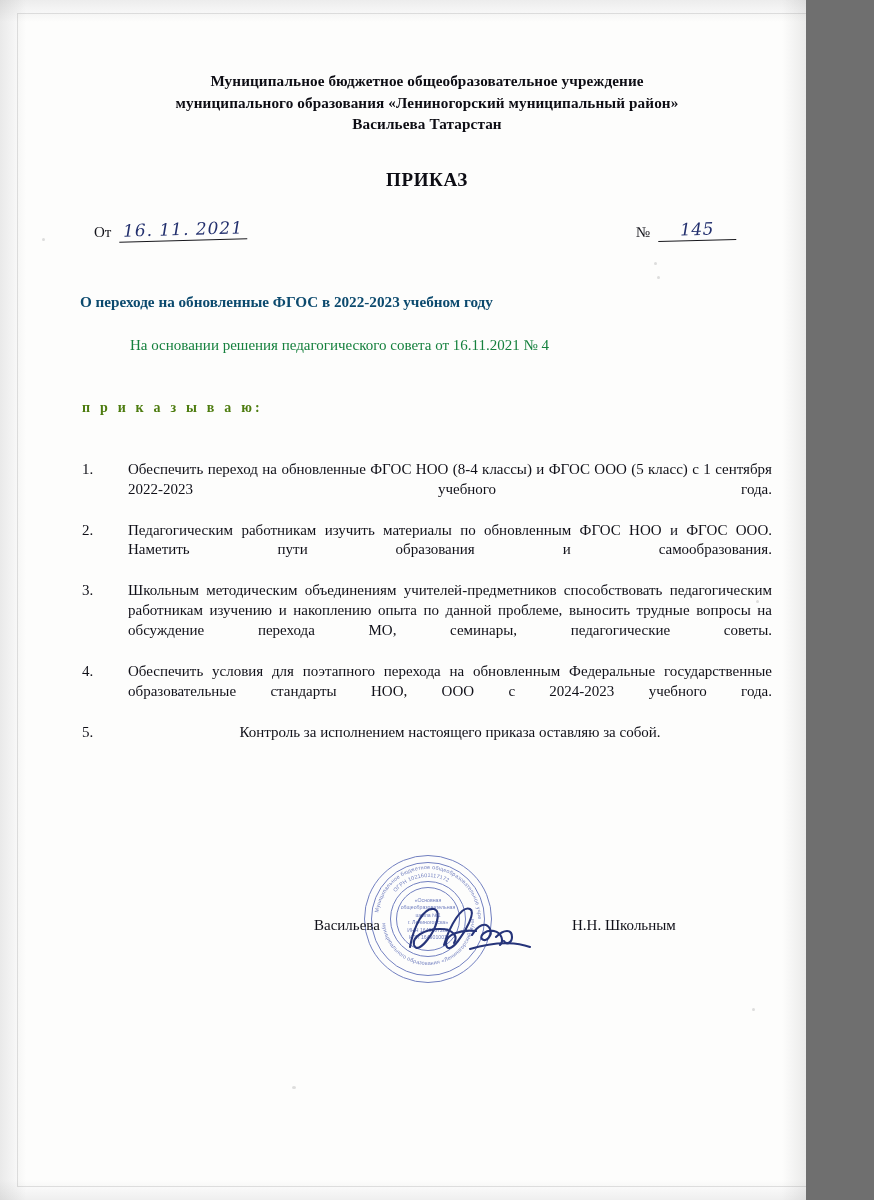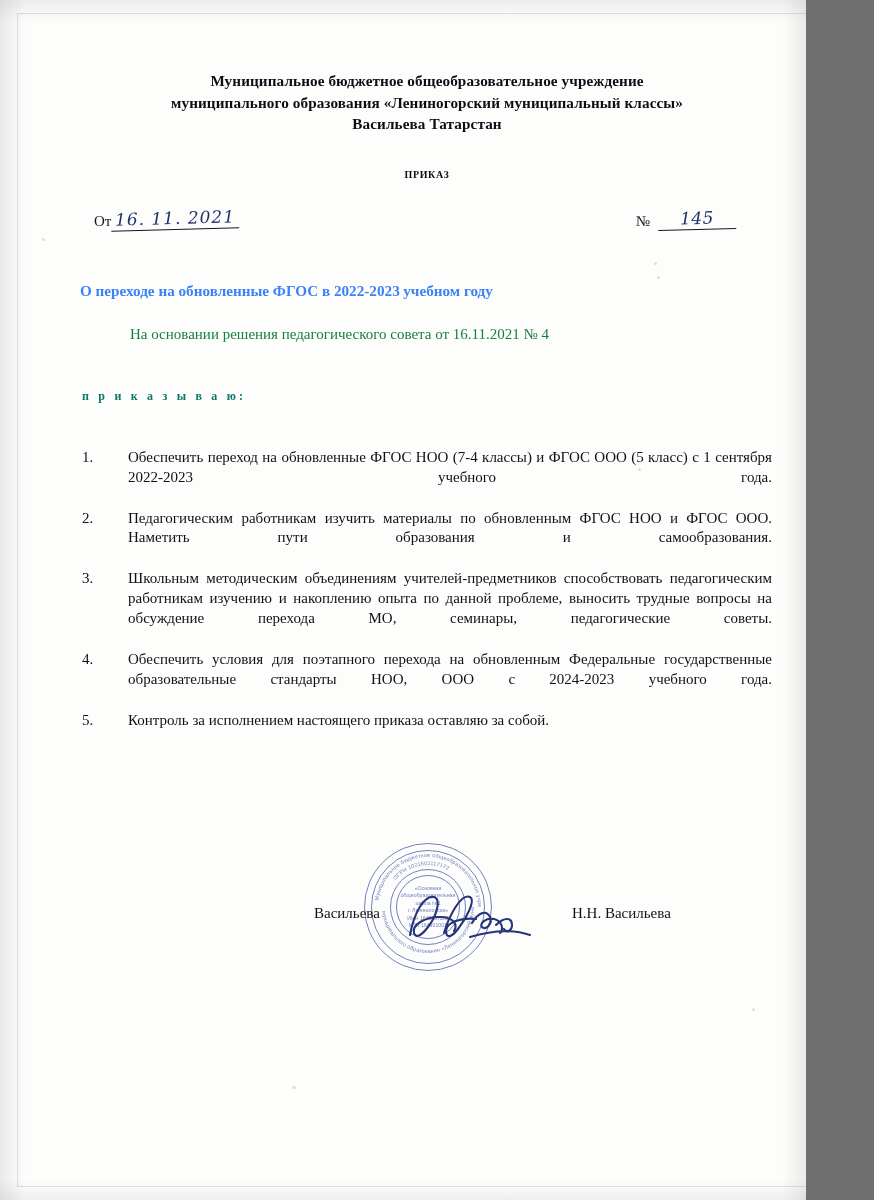--- a/index.html
+++ b/index.html
@@ -50,39 +50,40 @@
     font-size: 15.2px;
     line-height: 1.42;
     color: #0d0d14;
     letter-spacing: 0.1px;
   }
   .header-block div { white-space: nowrap; }
 
   .doc-kind {
     text-align: center;
     font-weight: bold;
-    font-size: 10px;
+    font-size: 19px;
     letter-spacing: 0.6px;
     margin-top: 34px;
     color: #0d0d14;
   }
 
   .meta-row {
     position: relative;
     margin-top: 26px;
     height: 36px;
     font-size: 15px;
     color: #13131a;
   }
   .meta-left {
     position: absolute;
     left: 12px;
     top: 4px;
     display: flex;
     align-items: flex-end;
+    gap: 8px;
   }
   .meta-right {
     position: absolute;
     right: 36px;
     top: 4px;
     display: flex;
     align-items: flex-end;
     gap: 8px;
   }
   .hand {
@@ -101,42 +102,42 @@
   }
   .hand.num {
     min-width: 70px;
     letter-spacing: 0.5px;
   }
 
   .subject {
     margin-top: 40px;
     font-weight: bold;
     font-size: 15.2px;
-    color: #3b82f6;
+    color: #0c4a6e;
     position: relative;
     left: -2px;
   }
   .subject .overlap {
     position: relative;
     letter-spacing: -0.3px;
   }
 
   .basis {
     margin-top: 26px;
     font-size: 15px;
     text-indent: 48px;
     color: #15803d;
   }
 
   .order-word {
     margin-top: 46px;
     font-weight: bold;
-    font-size: 12px;
+    font-size: 14px;
     letter-spacing: 3.2px;
-    color: #0f766e;
+    color: #4d7c0f;
   }
 
   .items {
     margin-top: 44px;
     font-size: 15px;
     color: #101018;
   }
   .item {
     display: flex;
     text-align: justify;
@@ -150,21 +151,21 @@
   }
   .item .txt {
     flex: 1 1 auto;
     text-align: justify;
   }
   .item .txt::after {
     content: "";
     display: inline-block;
     width: 100%;
   }
-  .item.nojust .txt { text-align: left; }
+  .item.nojust .txt { text-align: center; }
   .item.nojust .txt::after { display: none; }
 
   .sign-row {
     position: relative;
     margin-top: 118px;
     height: 120px;
     font-size: 15px;
     color: #101018;
   }
   .sign-label {
@@ -249,21 +250,21 @@
   <div class="speck" style="left:638px; top:468px; width:3px; height:3px;"></div>
   <div class="speck" style="left:756px; top:600px; width:3px; height:3px;"></div>
   <div class="speck" style="left:752px; top:1008px; width:3px; height:3px;"></div>
   <div class="speck" style="left:292px; top:1086px; width:4px; height:3px;"></div>
   <div class="speck" style="left:864px; top:66px; width:3px; height:3px;"></div>
 
   <div class="content">
 
     <div class="header-block">
       <div>Муниципальное бюджетное общеобразовательное учреждение</div>
-      <div>муниципального образования «Лениногорский муниципальный классы»</div>
+      <div>муниципального образования «Лениногорский муниципальный район»</div>
       <div>Васильева Татарстан</div>
     </div>
 
     <div class="doc-kind">ПРИКАЗ</div>
 
     <div class="meta-row">
       <div class="meta-left">
         <span>От</span>
         <span class="hand">16. 11. 2021</span>
       </div>
@@ -277,21 +278,21 @@
       <span>О переходе на обновленные ФГОС в 2022-202</span><span class="overlap">3</span><span> учебном году</span>
     </div>
 
     <div class="basis">На основании решения педагогического совета от 16.11.2021 № 4</div>
 
     <div class="order-word">п р и к а з ы в а ю:</div>
 
     <div class="items">
       <div class="item">
         <span class="num">1.</span>
-        <span class="txt">Обеспечить переход на обновленные ФГОС НОО (7-4 классы) и ФГОС ООО (5 класс) с 1 сентября 2022-2023 учебного года.</span>
+        <span class="txt">Обеспечить переход на обновленные ФГОС НОО (8-4 классы) и ФГОС ООО (5 класс) с 1 сентября 2022-2023 учебного года.</span>
       </div>
       <div class="item">
         <span class="num">2.</span>
         <span class="txt">Педагогическим работникам изучить материалы по обновленным ФГОС НОО и ФГОС ООО. Наметить пути образования и самообразования.</span>
       </div>
       <div class="item">
         <span class="num">3.</span>
         <span class="txt">Школьным методическим объединениям учителей-предметников способствовать педагогическим работникам изучению и накоплению опыта по данной проблеме, выносить трудные вопросы  на обсуждение перехода МО, семинары, педагогические советы.</span>
       </div>
       <div class="item">
@@ -337,17 +338,17 @@
             <path d="M10,62 C14,40 24,22 34,24 C42,26 36,44 28,54 C22,62 16,66 14,60 C12,52 24,44 40,44 C54,44 58,52 54,58"></path>
             <path d="M44,60 C50,40 62,20 70,24 C76,27 66,46 58,56 C52,64 46,66 46,58 C46,50 60,44 76,46"></path>
             <path d="M72,50 C78,40 86,36 90,44 C93,50 86,58 82,54 C79,51 86,44 94,46 C102,48 104,56 100,60"></path>
             <path d="M96,52 C104,44 112,44 112,52 C112,58 106,60 104,56"></path>
             <path d="M70,64 C90,58 112,56 130,62"></path>
           </g>
         </svg>
       </div>
 
       <div class="sign-label">Васильева</div>
-      <div class="sign-name">Н.Н. Васильева</div>
+      <div class="sign-name">Н.Н. Школьным</div>
     </div>
 
   </div>
 </div>
 
 </body></html>

